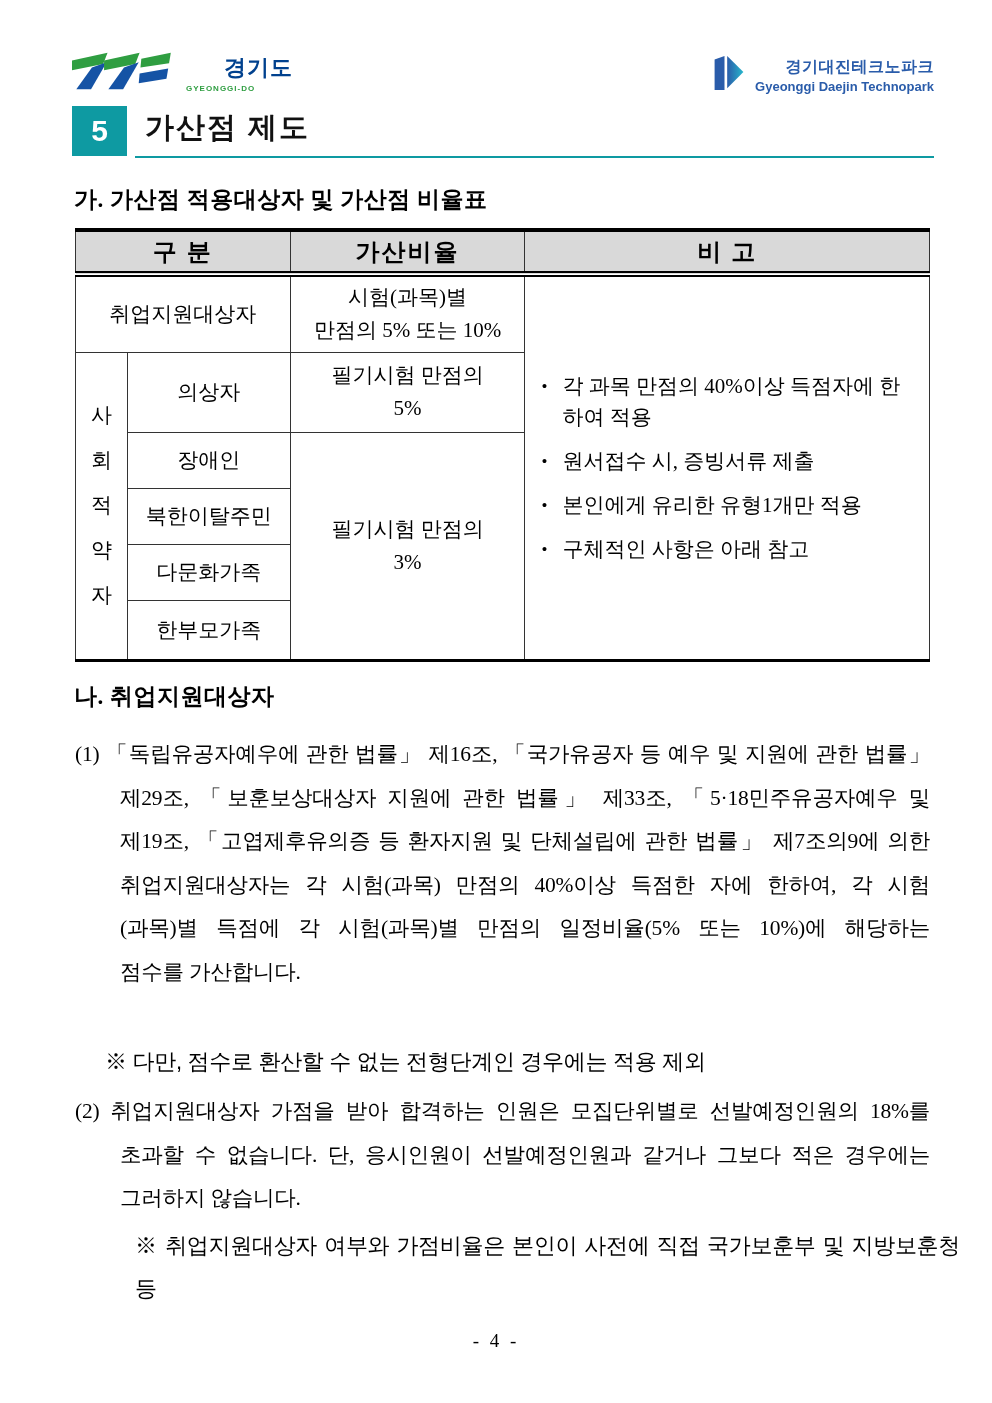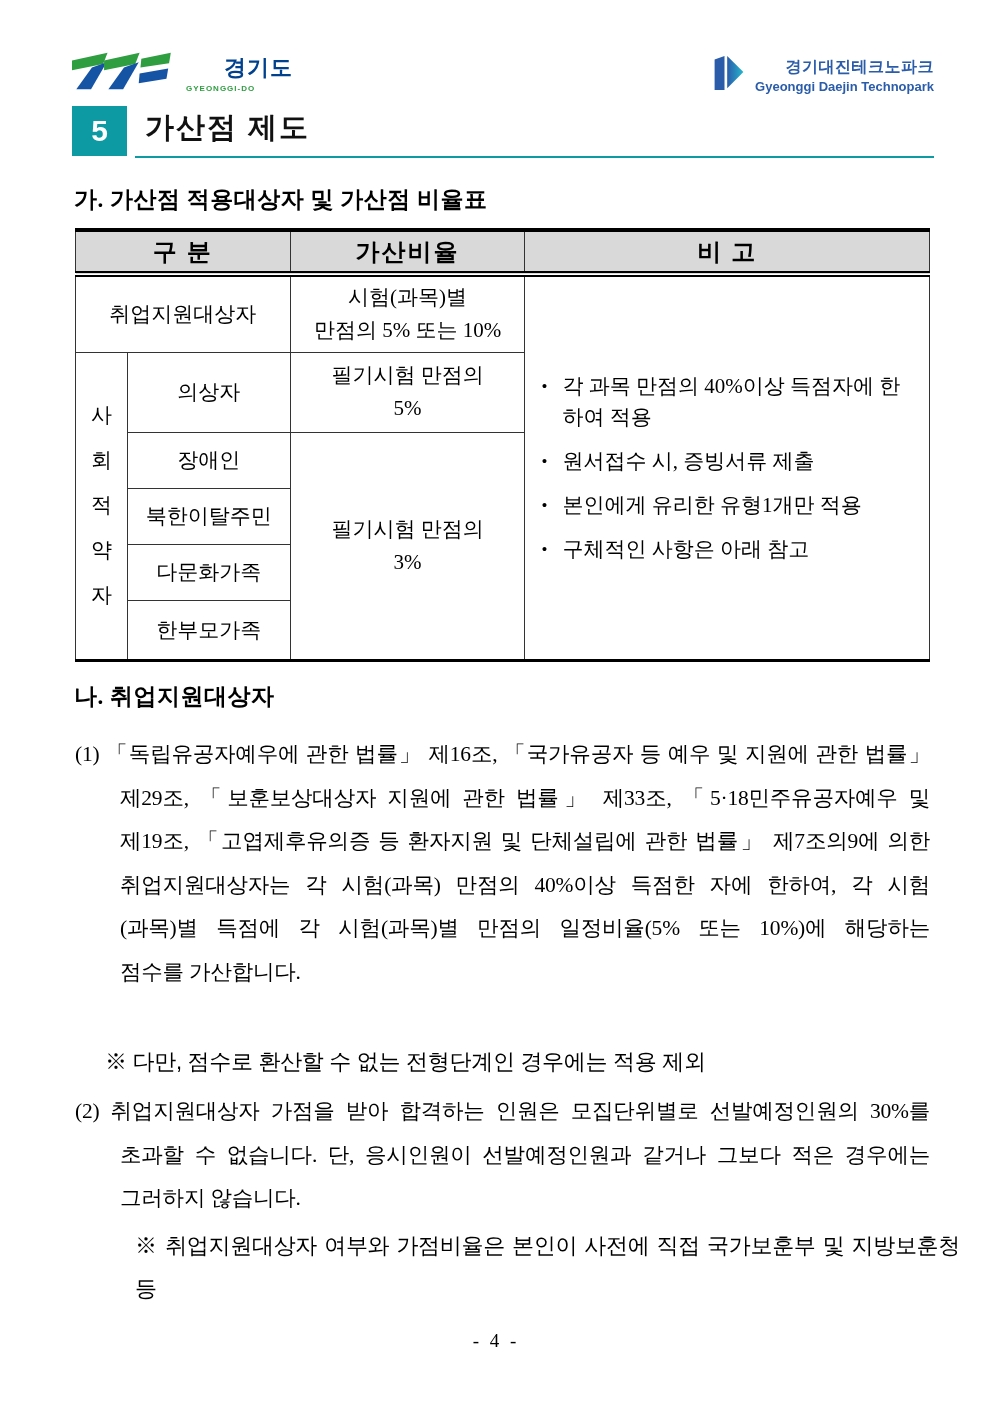--- a/index.html
+++ b/index.html
@@ -195,21 +195,21 @@
     <div class="p-line">취업지원대상자는 각 시험(과목) 만점의 40%이상 득점한 자에 한하여, 각 시험</div>
     <div class="p-line">(과목)별 득점에 각 시험(과목)별 만점의 일정비율(5% 또는 10%)에 해당하는</div>
     <div class="p-line last">점수를 가산합니다.</div>
   </div>
 
   <div class="note" id="note-1">
     <div class="note-line">※ 다만, 점수로 환산할 수 없는 전형단계인 경우에는 적용 제외</div>
   </div>
 
   <div class="para" id="para-2">
-    <div class="p-line first">(2) 취업지원대상자 가점을 받아 합격하는 인원은 모집단위별로 선발예정인원의 30%를</div>
+    <div class="p-line first">(2) 취업지원대상자 가점을 받아 합격하는 인원은 모집단위별로 선발예정인원의 18%를</div>
     <div class="p-line">초과할 수 없습니다. 단, 응시인원이 선발예정인원과 같거나 그보다 적은 경우에는</div>
     <div class="p-line last">그러하지 않습니다.</div>
   </div>
 
   <div class="note" id="note-2">
     <div class="note-line justified">※ 취업지원대상자 여부와 가점비율은 본인이 사전에 직접 국가보훈부 및 지방보훈청 등</div>
   </div>
 
   <div class="footer">- 4 -</div>
 

